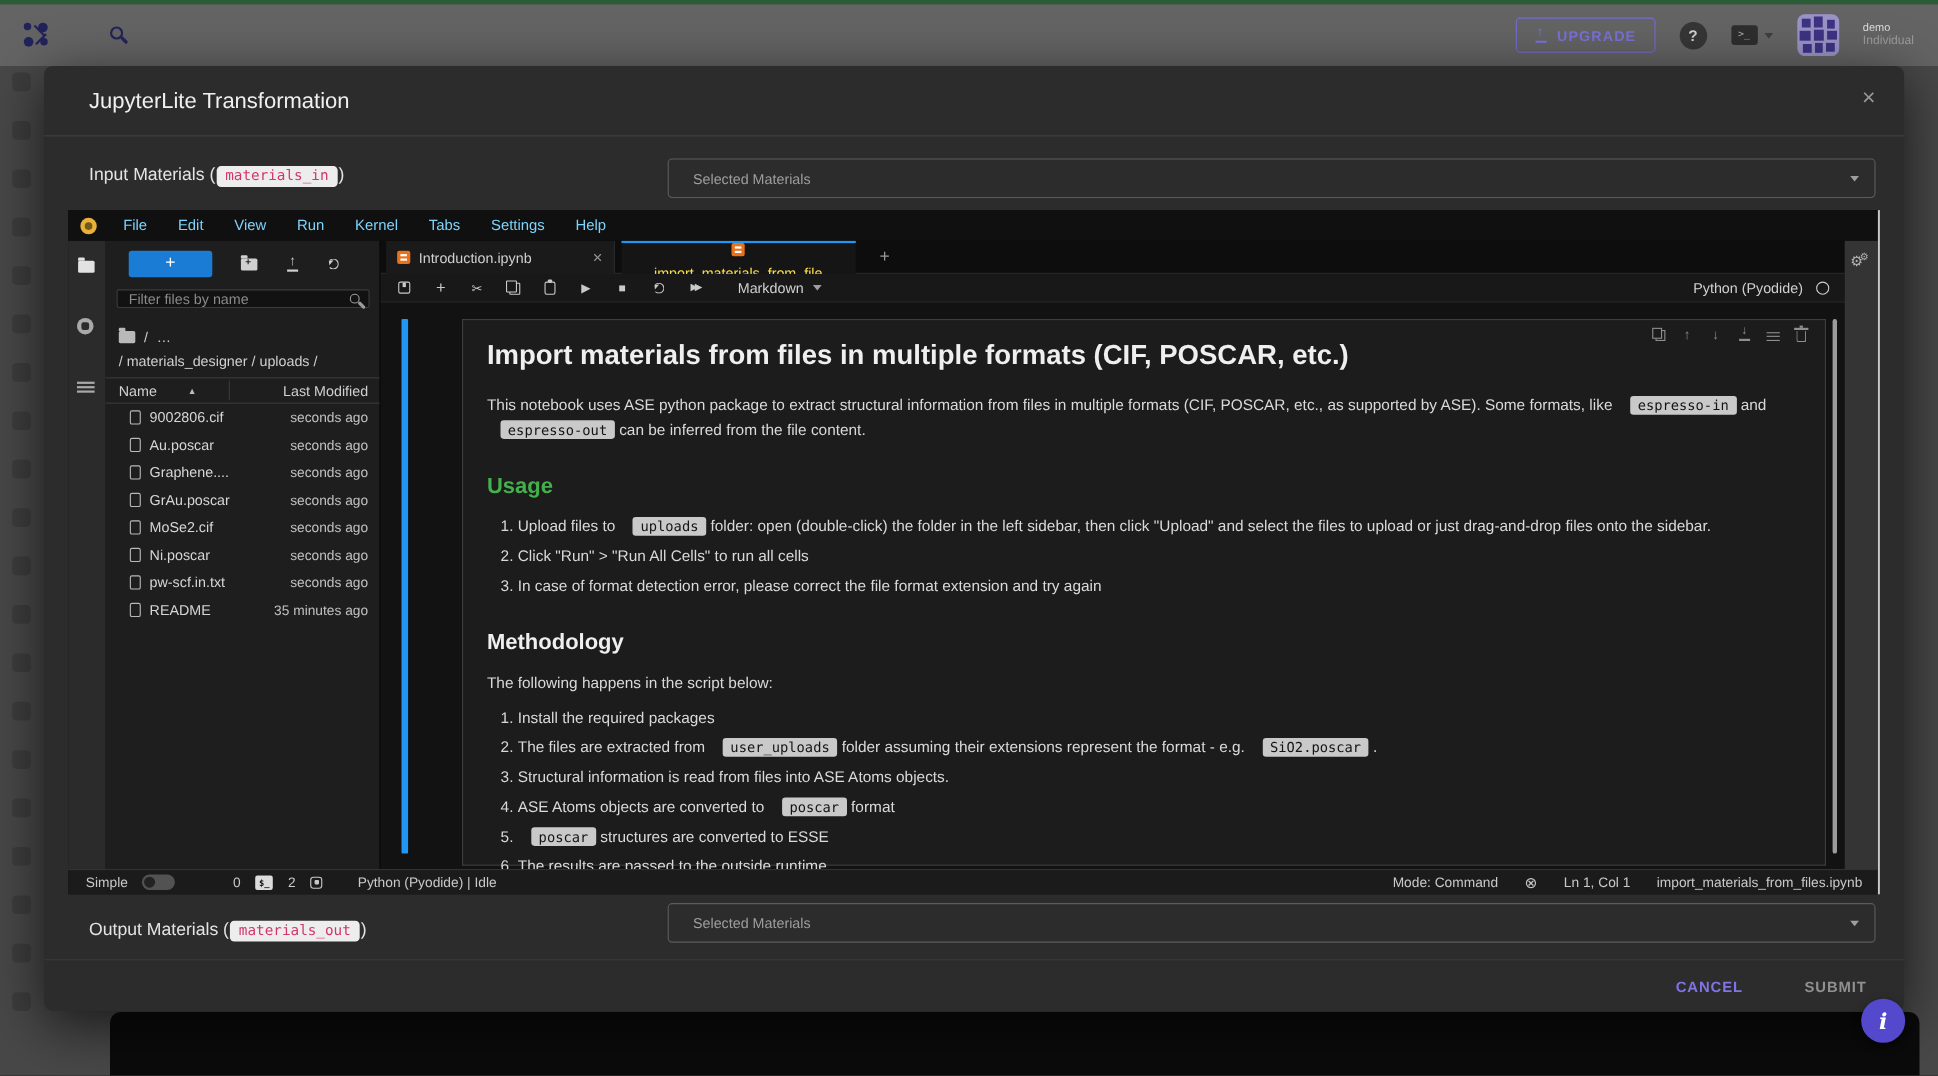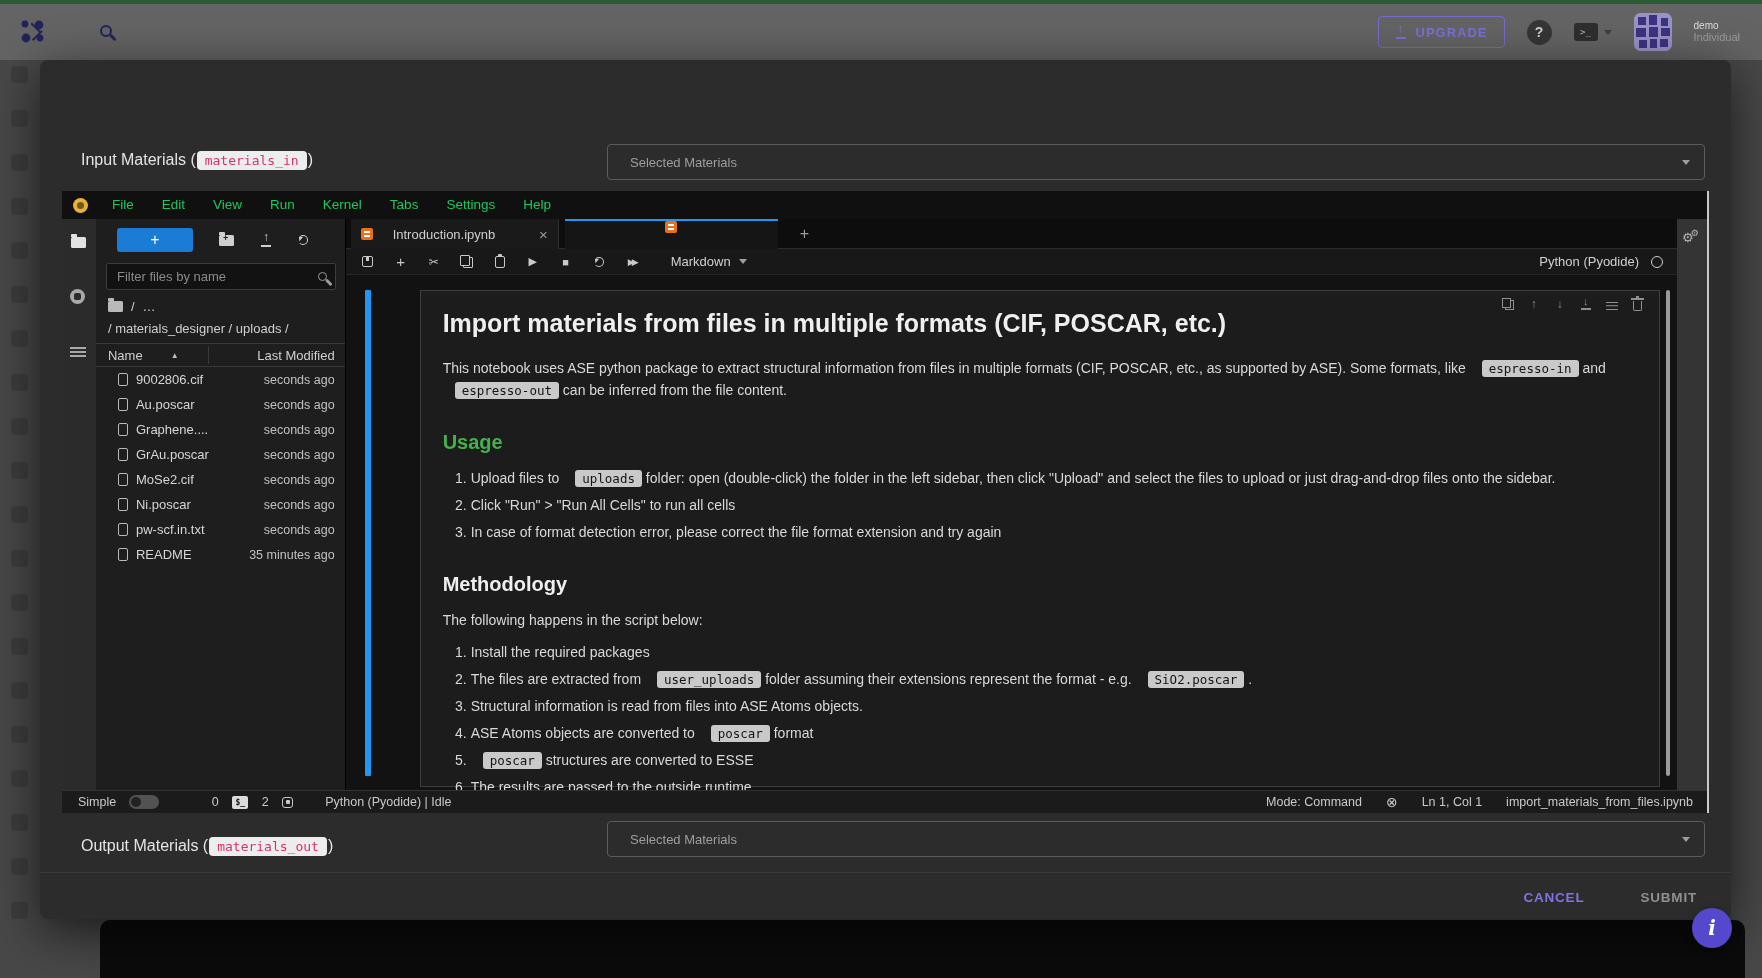--- a/index.html
+++ b/index.html
@@ -41,58 +41,58 @@
   .code-chip{background:#ededed;color:#d2356b;font-family:"DejaVu Sans Mono",monospace;font-size:13px;padding:2px 8px;border-radius:4px;margin:0 1px;}
   .dd{position:absolute;left:567px;width:1098px;height:36px;border:1px solid #5c5c5c;border-radius:4px;display:flex;align-items:center;padding:0 14px 0 22px;}
   .dd-label{font-size:13px;color:#9e9e9e;flex:1;}
   .dd .caret{color:#9e9e9e;}
 
   
   .frame{position:absolute;left:22px;top:131px;width:1647px;height:622px;background:#111;border-right:2px solid #c9c9c9;}
   .menubar{position:absolute;top:0;left:0;right:0;height:28px;background:#101010;display:flex;align-items:center;}
   .jlogo{width:15px;height:15px;border-radius:50%;background:#e9b03a;margin:0 10px 0 11px;position:relative;}
   .jlogo::after{content:"";position:absolute;inset:4px;background:#6f5a1c;border-radius:50%;}
-  .menu-item{color:#22c55e;font-size:13.5px;padding:16px 14px;line-height:28px;}
+  .menu-item{color:#7dd3fc;font-size:13.5px;padding:16px 14px;line-height:28px;}
   .mid{position:absolute;top:28px;left:0;right:0;bottom:23px;display:flex;}
   .astrip{width:34px;background:#2b2b2b;position:relative;}
   .astrip .icon-folder{position:absolute;left:9px;top:18px;color:#e2e2e2;}
   .icon-folder{display:inline-block;width:15px;height:11px;background:currentColor;border-radius:1.5px;position:relative;}
   .icon-folder::before{content:"";position:absolute;top:-3px;left:0;width:6px;height:3px;background:inherit;border-radius:1px 1px 0 0;}
   .icon-runcirc{position:absolute;left:8px;top:70px;width:15px;height:15px;border-radius:50%;background:#a9a9a9;}
   .icon-runcirc::after{content:"";position:absolute;inset:4px;background:#2b2b2b;border-radius:2px;}
   .icon-hamb{position:absolute;left:8px;top:128px;width:16px;height:10px;border-top:2px solid #a9a9a9;border-bottom:2px solid #a9a9a9;}
   .icon-hamb::after{content:"";position:absolute;top:50%;left:0;right:0;height:2px;background:#a9a9a9;transform:translateY(-50%);}
 
   .fbrowser{width:250px;background:#1e1e1e;position:relative;border-right:1px solid #000;}
   .fb-toolbar{position:absolute;top:9px;left:21px;display:flex;align-items:center;gap:26px;color:#cfcfcf;}
   .newbtn{width:76px;height:24px;background:#1a7cd4;border-radius:3px;color:#fff;font-size:16px;display:flex;align-items:center;justify-content:center;line-height:1;}
   .newbtn::before{content:"+";}
   .icon-folderplus{position:relative;color:#cfcfcf;}
   .icon-folderplus::after{content:"+";position:absolute;left:4px;top:-2px;color:#1e1e1e;font-size:9px;font-weight:700;}
-  .fb-filter{position:absolute;top:44px;left:10px;width:230px;height:27px;background:#121212;border:1px solid #3c3c3c;border-radius:2px;display:flex;align-items:center;padding:0 8px;}
+  .fb-filter{position:absolute;top:44px;left:10px;width:230px;height:17px;background:#121212;border:1px solid #3c3c3c;border-radius:2px;display:flex;align-items:center;padding:0 8px;}
   .fb-filter input{flex:1;background:transparent;border:none;outline:none;color:#cfcfcf;font-size:13px;}
   .fb-filter input::placeholder{color:#8a8a8a;}
   .fb-filter .icon-search{width:9px;height:9px;border-width:1.8px;color:#9a9a9a;}
   .crumb1{position:absolute;top:80px;left:12px;display:flex;align-items:center;gap:8px;color:#cfcfcf;font-size:13px;}
   .crumb1 .icon-folder{color:#b9b9b9;}
   .crumb2{position:absolute;top:102px;left:12px;color:#cfcfcf;font-size:13px;white-space:nowrap;}
   .fb-head{position:absolute;top:124px;left:0;right:0;height:24px;border-top:1px solid #3a3a3a;border-bottom:1px solid #3a3a3a;display:flex;align-items:center;font-size:13px;color:#d0d0d0;}
   .fb-head .colname{margin-left:12px;}
   .sort-asc{font-size:8px;color:#bdbdbd;margin-left:28px;}
   .sort-asc::before{content:"▲";}
   .colsep{position:absolute;left:112px;top:2px;bottom:2px;width:1px;background:#3a3a3a;}
   .colmod{position:absolute;right:10px;}
   .fb-rows{position:absolute;top:148px;left:0;right:0;}
   .fb-row{height:25px;display:flex;align-items:center;font-size:13px;color:#d6d6d6;position:relative;}
   .icon-file{display:inline-block;width:10px;height:13px;border:1.3px solid #b9b9b9;border-radius:2px;margin:0 8px 0 22px;flex:none;}
   .fb-time{position:absolute;right:10px;color:#c0c0c0;font-size:12.5px;}
 
   .workarea{width:1333px;position:relative;background:#121212;}
   .tabbar{position:absolute;top:0;left:0;right:0;height:30px;background:#0d0d0d;border-bottom:1px solid #2c2c2c;}
-  .tab{position:absolute;top:0;height:30px;display:flex;align-items:center;gap:20px;padding:0 10px;font-size:13px;}
+  .tab{position:absolute;top:0;height:30px;display:flex;align-items:center;gap:8px;padding:0 10px;font-size:13px;}
   .tab1{left:5px;width:208px;background:#1a1a1a;border-right:1px solid #2c2c2c;color:#cfcfcf;}
   .tab2{left:219px;width:213px;background:#151515;border-top:2px solid #2196f3;color:#fde047;flex-direction:column;}
   .nbicon{width:12px;height:12px;background:#e8711a;border-radius:2px;position:relative;flex:none;}
   .nbicon::before,.nbicon::after{content:"";position:absolute;left:3px;right:3px;height:2px;background:#fff;}
   .nbicon::before{top:3px;} .nbicon::after{bottom:3px;}
   .tab-close{margin-left:auto;color:#9a9a9a;font-size:15px;line-height:1;}
   .tab-close::before{content:"×";}
   .dirty-dot{margin-left:auto;color:#b5b5b5;font-size:9px;}
   .dirty-dot::before{content:"●";}
   .tab-add{position:absolute;left:446px;top:0;height:30px;display:flex;align-items:center;color:#9a9a9a;font-size:16px;padding:0 8px;}
@@ -240,20 +240,24 @@
       <div class="bg-ic"></div>
       <div class="bg-ic"></div>
       <div class="bg-ic"></div>
       <div class="bg-ic"></div>
       <div class="bg-ic"></div>
       <div class="bg-ic"></div>
   </div>
   <div class="bottom-panel"></div>
 
   <div class="modal">
+    <div class="m-header">
+      <span class="m-title">JupyterLite Transformation</span>
+      <span class="icon-close"></span>
+    </div>
 
     <div class="mat-row" style="top:84px;">
       <span>Input Materials (</span>
       <span class="code-chip">materials_in</span>
       <span>)</span>
     </div>
     <div class="dd" style="top:84px;">
       <span class="dd-label">Selected Materials</span>
       <span class="caret"></span>
     </div>

